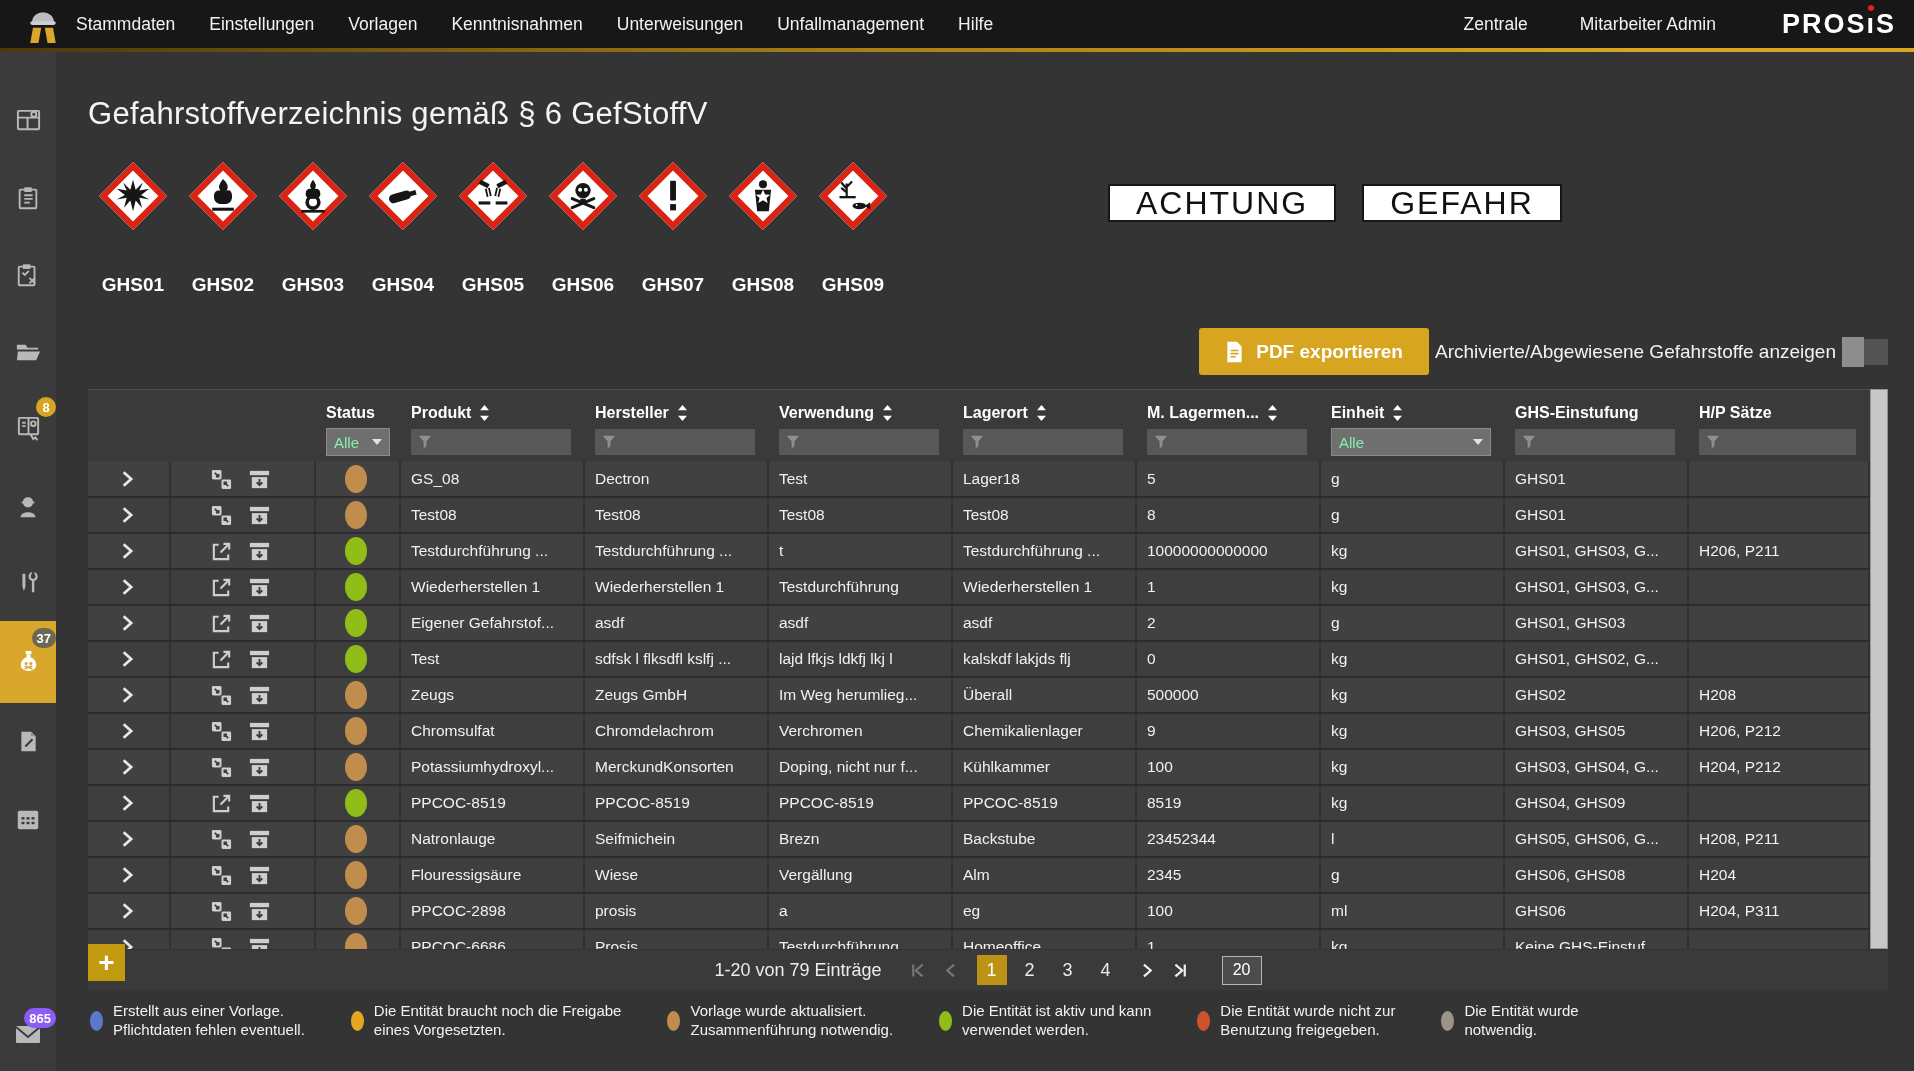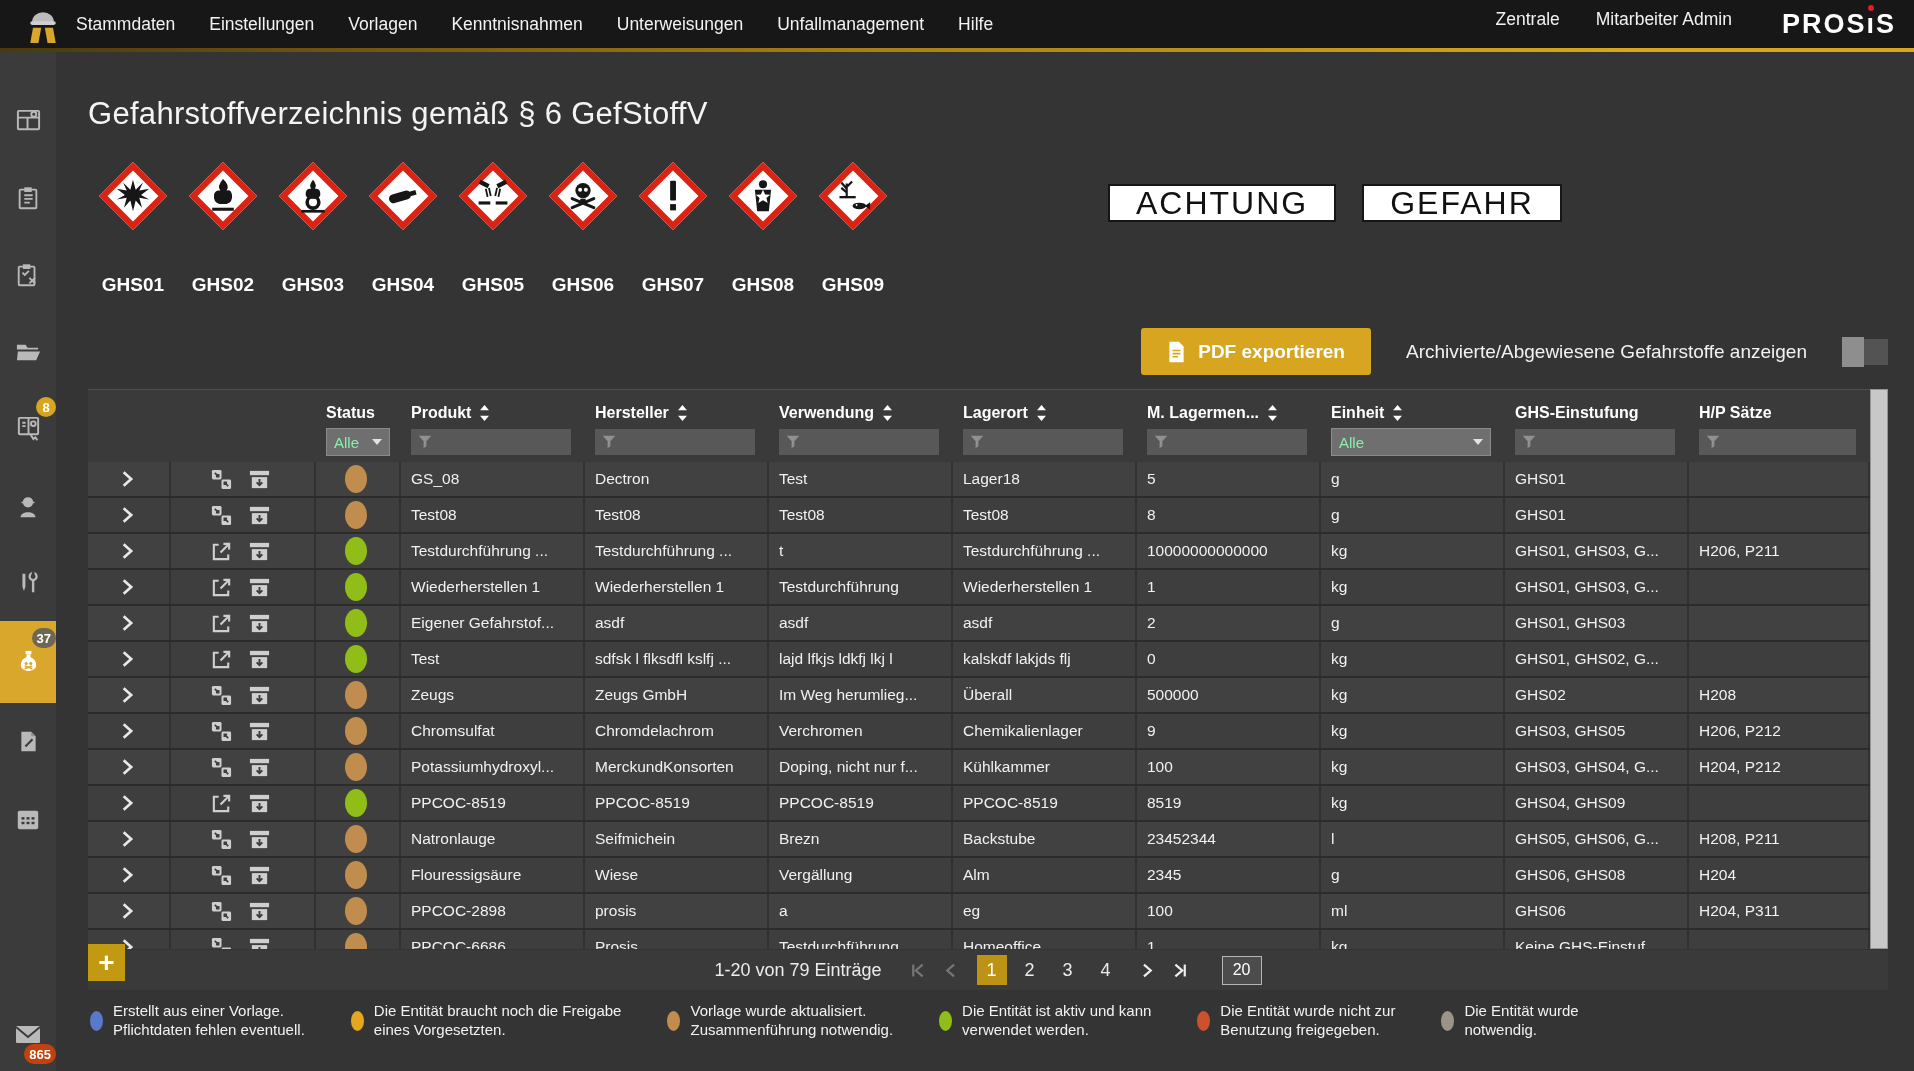--- a/index.html
+++ b/index.html
@@ -2,21 +2,21 @@
 <html><head>
 <meta charset="utf-8">
 <style>
   *{box-sizing:border-box;margin:0;padding:0;font-family:"Liberation Sans",sans-serif}
   html,body{width:1914px;height:1071px;overflow:hidden;background:#343434}
   
   .topnav{height:48px;background:#171717;display:flex;align-items:center;padding:0 18px 0 20px}
   .logo{width:46px;display:flex;justify-content:center;margin-right:10px}
   .nav-menu{display:flex;gap:34px}
   .nav-item{color:#f2f2f2;font-size:17.5px;cursor:pointer;white-space:nowrap}
-  .nav-right{margin-left:auto;display:flex;align-items:flex-start;gap:36px}
+  .nav-right{margin-left:auto;display:flex;align-items:center;gap:52px}
   .brand{color:#fff;font-size:27px;font-weight:bold;letter-spacing:2px;margin-left:14px;position:relative}
   .brand .dot-i{position:relative;display:inline-block}
   .brand .red-dot{position:absolute;left:50%;transform:translateX(-50%);top:-4px;width:6px;height:6px;border-radius:50%;background:#e01f1f}
   .goldline{height:4px;background:linear-gradient(90deg,#4a390c,#a87f16 45%,#d7a51f 85%)}
   
   .layout{display:flex;height:1019px}
   .sidebar{width:56px;background:#3b3b3b;display:flex;flex-direction:column;align-items:center;padding-top:30px;flex:none}
   .sb-item{width:56px;height:77px;display:flex;align-items:center;justify-content:center;position:relative;flex:none;cursor:pointer}
   .sb-item.active{background:#d8a72b;height:82px}
   .sb-item.bottom{margin-top:auto;margin-bottom:4px;height:66px}
@@ -28,21 +28,21 @@
   .pictos{display:flex}
   .picto{width:90px;text-align:center}
   .diamond-wrap{width:90px;height:96px;display:flex;align-items:center;justify-content:center}
   .diamond{width:48px;height:48px;background:#fff;border:6px solid #da2312;transform:rotate(45deg);display:flex;align-items:center;justify-content:center}
   .diamond svg{transform:rotate(-45deg);width:36px;height:36px;flex:none}
   .picto-label{margin-top:30px;font-size:19px;font-weight:bold;color:#fff}
   .signal{margin-top:36px;height:38px;padding:0 26px;background:#fff;border:2px solid #161616;color:#111;font-size:32px;letter-spacing:2px;display:flex;align-items:center;white-space:nowrap}
   .signal.first{margin-left:210px}
   .signal+.signal{margin-left:26px}
   
-  .controls{display:flex;align-items:center;justify-content:flex-end;gap:35px;margin-top:28px;padding-right:0}
+  .controls{display:flex;align-items:center;justify-content:flex-end;gap:6px;margin-top:28px;padding-right:0}
   .btn-pdf{height:47px;background:#d7a51f;border:none;border-radius:3px;color:#fff;font-size:19px;font-weight:bold;display:flex;align-items:center;gap:12px;padding:0 26px;cursor:pointer}
   .toggle-label{font-size:19px;color:#f2f2f2}
   .toggle{width:46px;height:26px;background:#535353;position:relative;flex:none;cursor:pointer}
   .knob{position:absolute;left:0;top:-2px;width:22px;height:30px;background:#8e8e8e}
   
   .grid-cols{display:grid;grid-template-columns:83px 145px 85px 184px 184px 184px 184px 184px 184px 184px minmax(0,1fr)}
   .table-wrap{display:flex;margin-top:14px}
   .table{width:1782px}
   .vscroll{width:18px;background:#c8c8c8;border:1px solid #949494}
   .thead{background:#3a3a3a;border-top:1px solid #4f4f4f}
@@ -203,21 +203,21 @@
             <rect x="12.4" y="17" width="3.2" height="2.6"></rect>
             <rect x="17.8" y="17" width="3.2" height="2.6"></rect>
           </g>
         </svg>
       </div>
       <div class="sb-item bottom">
         <svg viewBox="0 0 28 28" width="28" height="28">
           <rect x="2" y="6" width="24" height="17" rx="1" fill="#b9b9b9"></rect>
           <path d="M2 7 l12 10 12-10" fill="none" stroke="#3b3b3b" stroke-width="2"></path>
         </svg>
-        <span class="sb-badge" style="background: #c2410c; margin-top: 36px;">865</span>
+        <span class="sb-badge" style="background: #8b5cf6;">865</span>
       </div>
     </aside>
 
   <main class="main">
     <h1>Gefahrstoffverzeichnis gemäß § 6 GefStoffV</h1>
 
     <div class="picto-row">
       <div class="pictos" id="pictos">
   <div class="picto">
     <div class="diamond-wrap">

